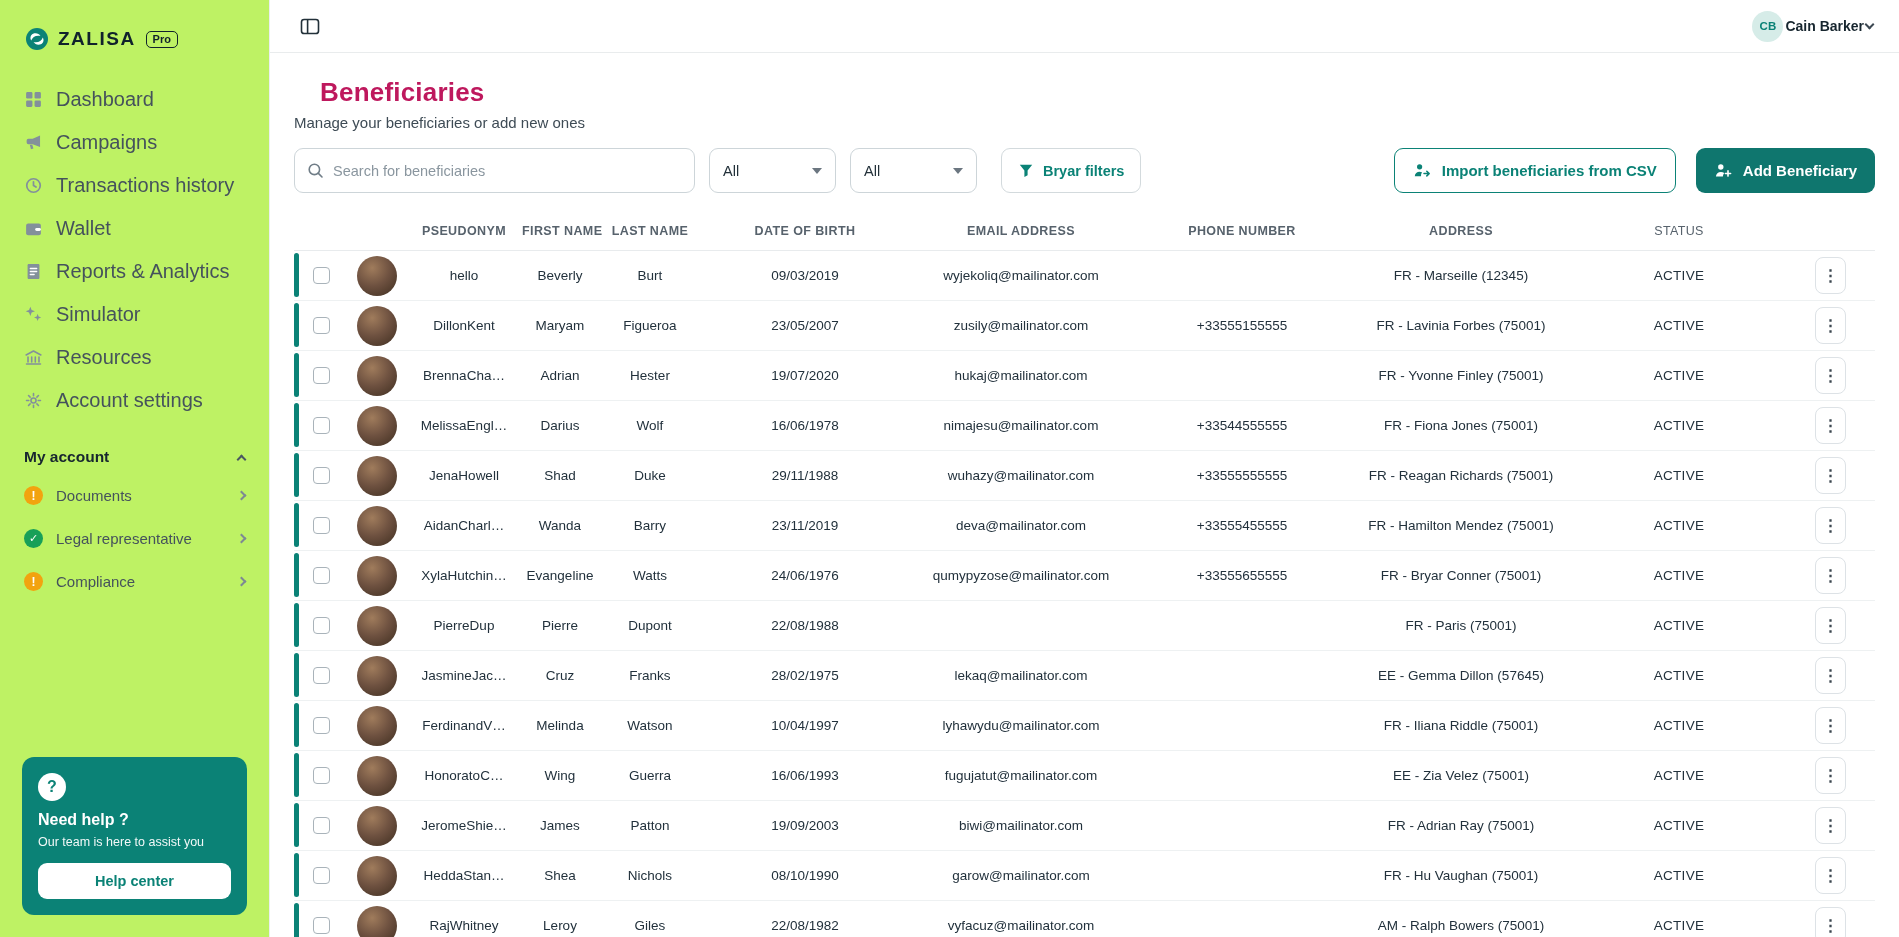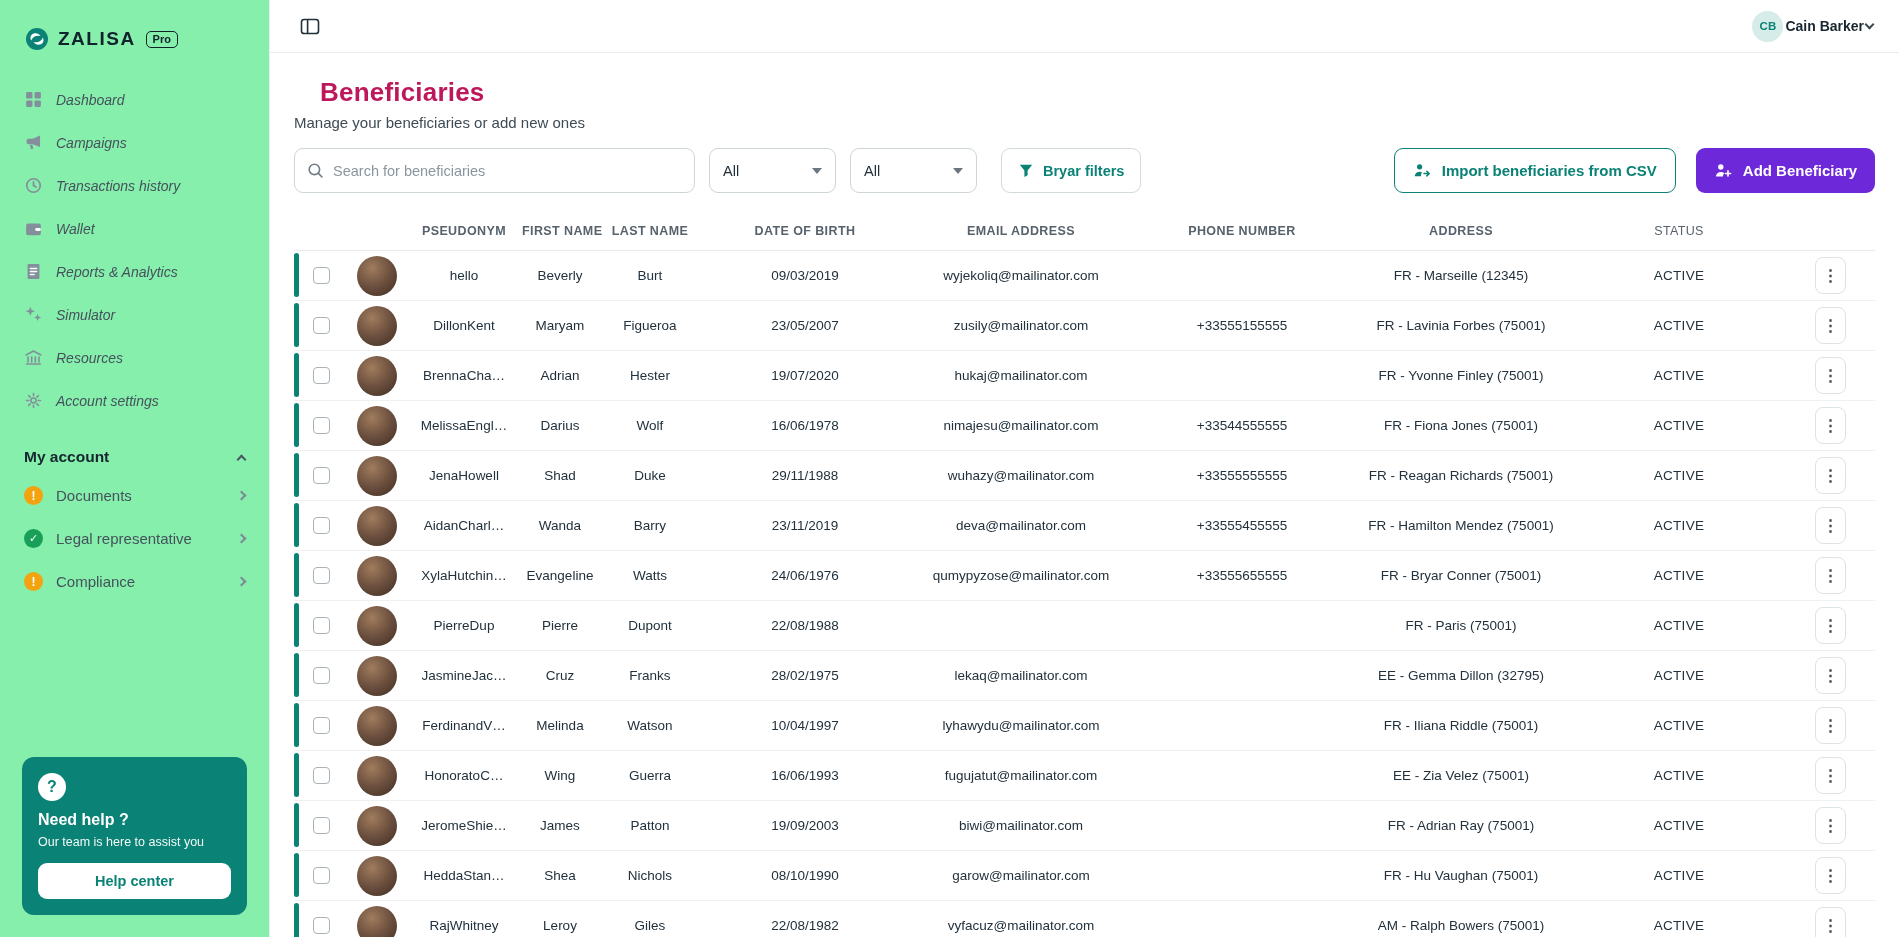--- a/index.html
+++ b/index.html
@@ -3,38 +3,38 @@
 <meta charset="utf-8">
 <style>
   * { margin:0; padding:0; box-sizing:border-box; }
   html,body { width:1899px; height:937px; overflow:hidden; }
   body {
     font-family:"Liberation Sans","DejaVu Sans",sans-serif;
     background:#ffffff; color:#1c2b35; display:flex;
   }
   
   .sidebar {
-    width:270px; min-width:270px; height:100%; background:#86efac;
+    width:270px; min-width:270px; height:100%; background:#bef264;
     border-right:1px solid #ebeef0; display:flex; flex-direction:column;
   }
   .logo-row { display:flex; align-items:center; gap:8px; padding:26px 24px 18px 24px; }
   .logo-mark svg { width:26px; height:26px; display:block; }
   .logo-text { font-size:19px; font-weight:800; letter-spacing:1.5px; color:#10222c; }
   .logo-badge {
     font-size:11px; font-weight:700; color:#10222c; border:1.6px solid #10222c;
     border-radius:5px; padding:1px 6px 2px 6px; margin-left:2px;
   }
   .nav { display:flex; flex-direction:column; padding:8px 14px 0 14px; }
   .nav-item {
     height:43px; display:flex; align-items:center; gap:13px; padding:0 10px;
     border-radius:9px; cursor:pointer; color:#45525c; text-decoration:none;
   }
   .nav-item .nav-ic { color:#83909b; display:flex; align-items:center; }
   .nav-ic svg { width:19px; height:19px; display:block; }
-  .nav-label { font-size:14px; font-weight:500; white-space:nowrap;font-style:italic; }
+  .nav-label { font-size:20px; font-weight:500; white-space:nowrap; }
   .nav-item.active { color:#0B8276; }
   .nav-item.active .nav-ic { color:#0B8276; }
   .nav-item.active .nav-label { font-weight:700; }
   .acct-section { padding:18px 14px 0 14px; }
   .acct-head {
     display:flex; align-items:center; justify-content:space-between;
     padding:0 10px; height:34px; cursor:pointer; color:#17262f;
   }
   .acct-head .acct-title { font-size:15.5px; font-weight:700; }
   .acct-item {
@@ -121,21 +121,21 @@
   }
   .clear-btn svg { width:16px; height:16px; }
   .import-btn {
     margin-left:auto; height:45px; padding:0 18px; background:#fff;
     border:1.6px solid #0B8276; border-radius:9px; display:flex; align-items:center; gap:10px;
     color:#0B8276; font-size:15px; font-weight:600; cursor:pointer; font-family:inherit;
     white-space:nowrap;
   }
   .import-btn svg { width:19px; height:19px; }
   .add-btn {
-    margin-left:6px; height:45px; padding:0 18px; background:#6d28d9; border:none;
+    margin-left:6px; height:45px; padding:0 18px; background:#0f766e; border:none;
     border-radius:9px; display:flex; align-items:center; gap:10px;
     color:#ffffff; font-size:15px; font-weight:600; cursor:pointer; font-family:inherit;
     white-space:nowrap;
   }
   .add-btn svg { width:19px; height:19px; }
   
   .table { margin-top:18px; display:flex; flex-direction:column; overflow:hidden; }
   .thead {
     display:flex; align-items:center; height:40px; min-height:40px;
     border-bottom:1px solid #e8ebed;
@@ -577,21 +577,21 @@
     </div>
     <div class="cell c-avatar">
       <span class="avatar"></span>
     </div>
     <div class="cell c-pseudonym">JasmineJac…</div>
     <div class="cell c-first">Cruz</div>
     <div class="cell c-last">Franks</div>
     <div class="cell c-dob">28/02/1975</div>
     <div class="cell c-email">lekaq@mailinator.com</div>
     <div class="cell c-phone"></div>
-    <div class="cell c-address">EE - Gemma Dillon (32795)</div>
+    <div class="cell c-address">EE - Gemma Dillon (57645)</div>
     <div class="cell c-status">ACTIVE</div>
     <div class="cell c-actions">
       <button class="kebab">
         <span class="kdots">⋮</span>
       </button>
     </div>
   </div>
 
   <div class="row">
     <div class="cell c-check">

